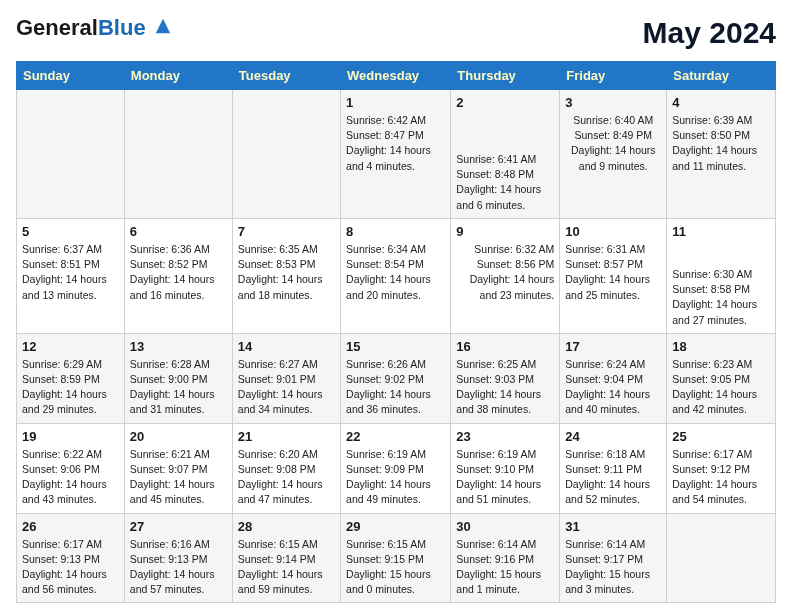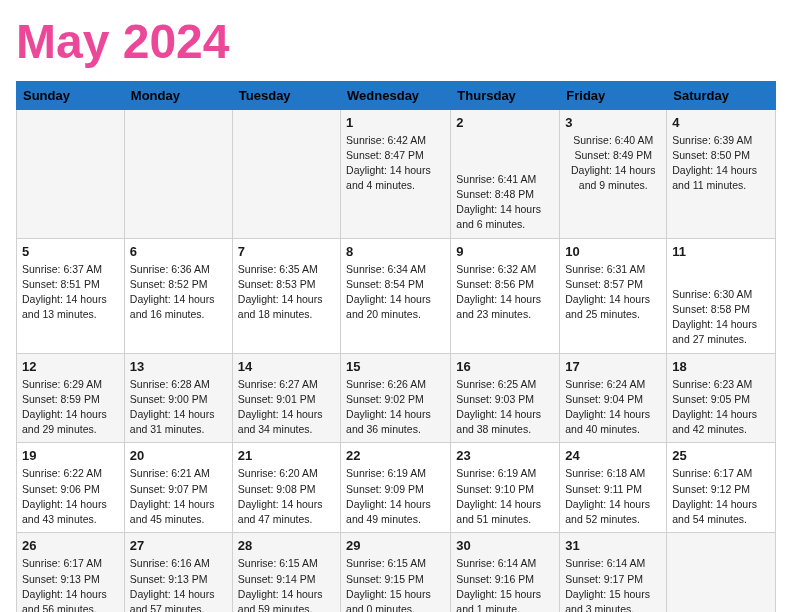--- a/index.html
+++ b/index.html
@@ -29,37 +29,37 @@
     .logo-blue { color: #1a6ab5; }
     .logo-icon {
       width: 18px;
       height: 18px;
       margin-left: 2px;
     }
     .title-block {
       text-align: right;
     }
     .month-title {
-      font-size: 48px;
+      font-size: 30px;
       font-weight: bold;
-      color: #ec4899;
+      color: #0f172a;
       line-height: 1.1;
     }
     .location {
       font-size: 15px;
       color: #333;
     }
     table {
       width: 100%;
       border-collapse: collapse;
       font-size: 11px;
     }
     thead tr th {
       background: #2176c7;
-      color: #000000;
+      color: #fef9c3;
       text-align: left;
       padding: 6px 6px;
       font-size: 13px;
       font-weight: bold;
       border: 1px solid #2176c7;
       margin-left: 20px;
     }
     tbody tr td {
       border: 1px solid #d0d0d0;
       vertical-align: top;
@@ -86,20 +86,30 @@
       line-height: 1.45;
     }
     .empty-cell {
       background: #f5f5f5;
     }
   </style>
 </head>
 <body>
 
 <div class="header">
+  <div class="logo">
+    <div>
+      <div class="logo-text">
+        <span class="logo-general">General</span><span class="logo-blue">Blue</span>
+        <svg class="logo-icon" viewBox="0 0 20 20">
+          <polygon points="2,18 10,2 18,18" fill="#2176c7"></polygon>
+        </svg>
+      </div>
+    </div>
+  </div>
   <div class="title-block">
     <div class="month-title">May 2024</div>
   </div>
 </div>
 
 <table>
   <thead>
     <tr>
     <th>Sunday</th>
         <th>Monday</th>
@@ -168,21 +178,21 @@
         </td>
         <td>
           <span class="day-num">8</span>
           <div class="day-info" style="white-space: pre-line;">Sunrise: 6:34 AM
 Sunset: 8:54 PM
 Daylight: 14 hours
 and 20 minutes.</div>
         </td>
         <td>
           <span class="day-num">9</span>
-          <div class="day-info" style="white-space: pre-line;">Sunrise: 6:32 AM
+          <div class="day-info" style="white-space: pre-line; text-align: right;">Sunrise: 6:32 AM
 Sunset: 8:56 PM
 Daylight: 14 hours
 and 23 minutes.</div>
         </td>
         <td>
           <span class="day-num">10</span>
           <div class="day-info" style="white-space: pre-line;">Sunrise: 6:31 AM
 Sunset: 8:57 PM
 Daylight: 14 hours
 and 25 minutes.</div>

